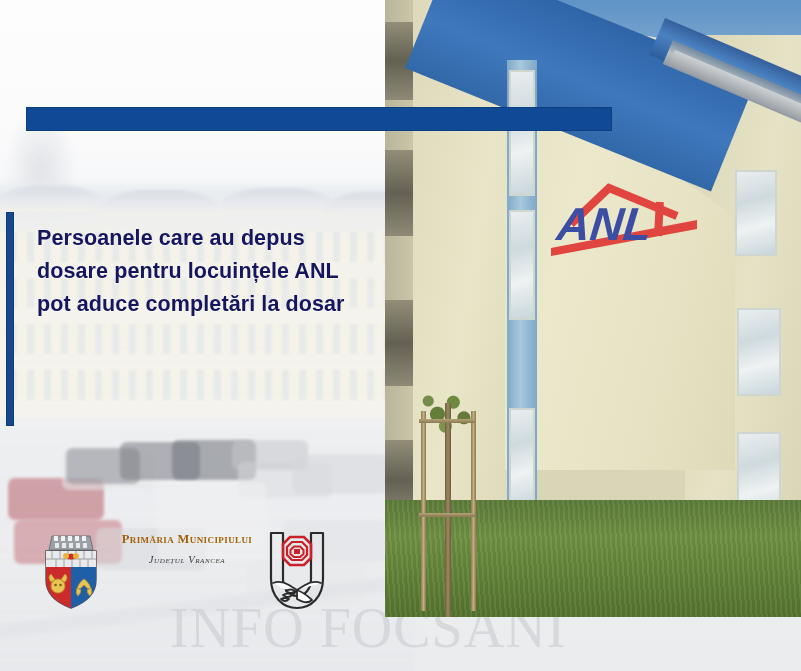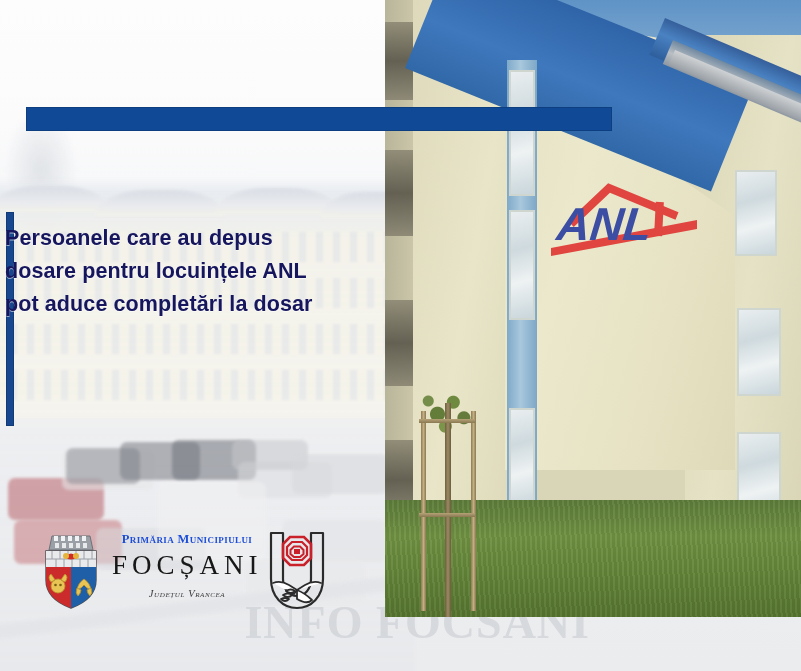--- a/index.html
+++ b/index.html
@@ -64,24 +64,24 @@
   .car {
     position: absolute; border-radius: 7px; filter: blur(1.6px); opacity: .55;
   }
   .kerb {
     position:absolute; left:-20px; top:600px; width: 440px; height: 14px;
     background: rgba(226,228,232,.9); transform: rotate(-7deg); filter: blur(2px);
   }
   .watermark {
     position: absolute; left: 170px; top: 596px; width: 420px; height: 60px;
     color: rgba(196,200,206,.55);
-    font-size: 46px; font-weight: 700; letter-spacing: 1px;
+    font-size: 56px; font-weight: 400; letter-spacing: 1px;
     font-family: "Liberation Serif", serif;
     filter: blur(.6px);
-    white-space: nowrap; overflow: hidden; text-align: right;
+    white-space: nowrap; overflow: hidden;
   }
 
   
   .photo {
     position: absolute; left: 385px; top: 0; width: 416px; height: 617px;
     overflow: hidden;
     background: #d9d6b8;
   }
   .sky {
     position:absolute; left:0; top:0; width:416px; height:120px;
@@ -198,21 +198,21 @@
     border: 1px solid #0d3f80;
   }
 
   
   .msg-bar {
     position: absolute; left: 6px; top: 212px; width: 8px; height: 214px;
     background: #17478e;
     border: 1px solid #123a75;
   }
   .msg {
-    position: absolute; left: 5px; top: 222px; width: 365px;
+    position: absolute; left: 37px; top: 222px; width: 365px;
     color: #16165e;
     font-size: 21.5px;
     font-weight: 700;
     line-height: 33px;
     letter-spacing: .1px;
     text-shadow: 0 1px 0 rgba(255,255,255,.55);
   }
   .msg div { white-space: nowrap; }
 
   
@@ -222,21 +222,21 @@
   .crest { position: absolute; left: 8px; top: 2px; width: 62px; height: 80px; }
   .crest svg { width:100%; height:100%; display:block; }
 
   .city-text {
     position: absolute; left: 80px; top: 4px; width: 150px; text-align: center;
     font-family: "Liberation Serif", serif;
     color: #2a2a2a;
   }
   .city-top {
     font-size: 12.5px; letter-spacing: .4px; font-variant: small-caps;
-    font-weight: 600; color: #1d4ed8; white-space: nowrap;
+    font-weight: 600; color: #a16207; white-space: nowrap;
   }
   .city-main {
     font-size: 27px; letter-spacing: 5px; margin-top: 3px;
     font-weight: 400; color: #171717; white-space: nowrap;
   }
   .city-sub {
     font-size: 10.5px; letter-spacing: .6px; margin-top: 7px;
     font-variant: small-caps; color: #3a3a3a; white-space: nowrap; font-style: italic;
   }
   .handshake { position: absolute; left: 232px; top: 1px; width: 66px; height: 84px; }
@@ -404,21 +404,20 @@
             <path d="M44 49 q-6 4 -7 11 q5 -2 7 -5 q2 3 7 5 q-1 -7 -7 -11 Z"></path>
             <path d="M37 58 q-2 5 1 8 q3 -3 3 -6 Z"></path>
             <path d="M51 58 q2 5 -1 8 q-3 -3 -3 -6 Z"></path>
           </g>
         </g>
       </svg>
     </div>
 
     <div class="city-text">
       <div class="city-top">Primăria Municipiului</div>
-      <div class="city-main">FOCȘANI</div>
       <div class="city-sub">Județul Vrancea</div>
     </div>
 
     <div class="handshake">
       <svg viewBox="0 0 66 84" xmlns="http://www.w3.org/2000/svg">
 
         <path d="M7 4 L7 50 C7 68 19 79 33 79 C47 79 59 68 59 50 L59 4
                  L47 4 L47 50 C47 60 41 67 33 67 C25 67 19 60 19 50 L19 4 Z" fill="none" stroke="#2b2b2b" stroke-width="2.2" stroke-linejoin="round"></path>
 
         <g stroke="#c9202a" fill="none">

